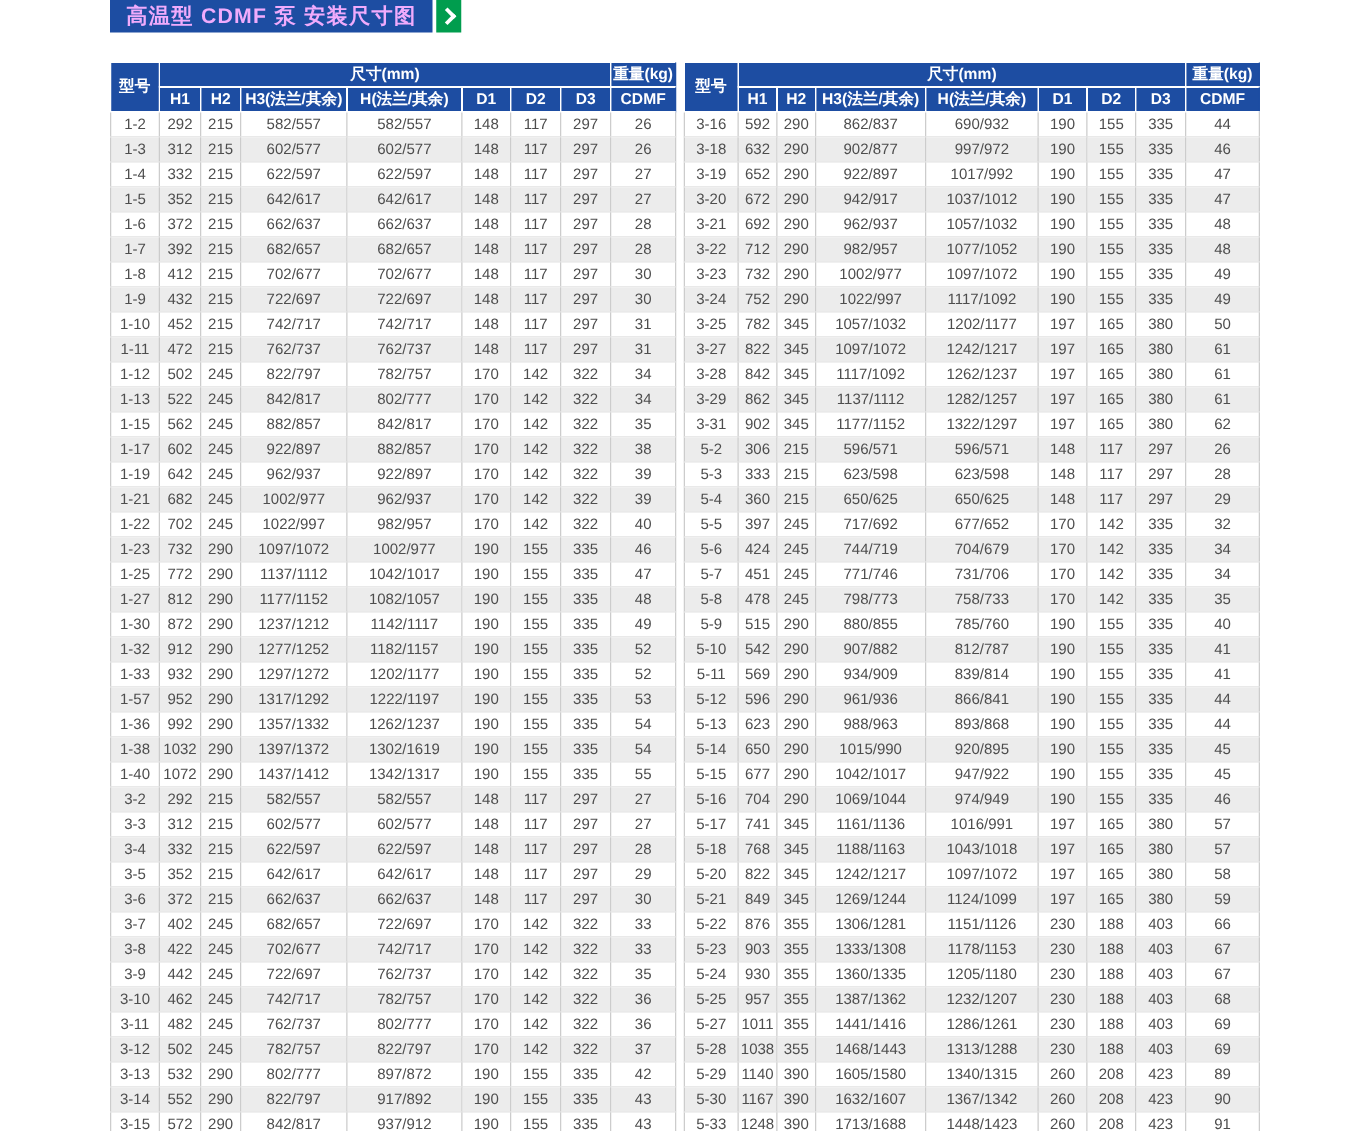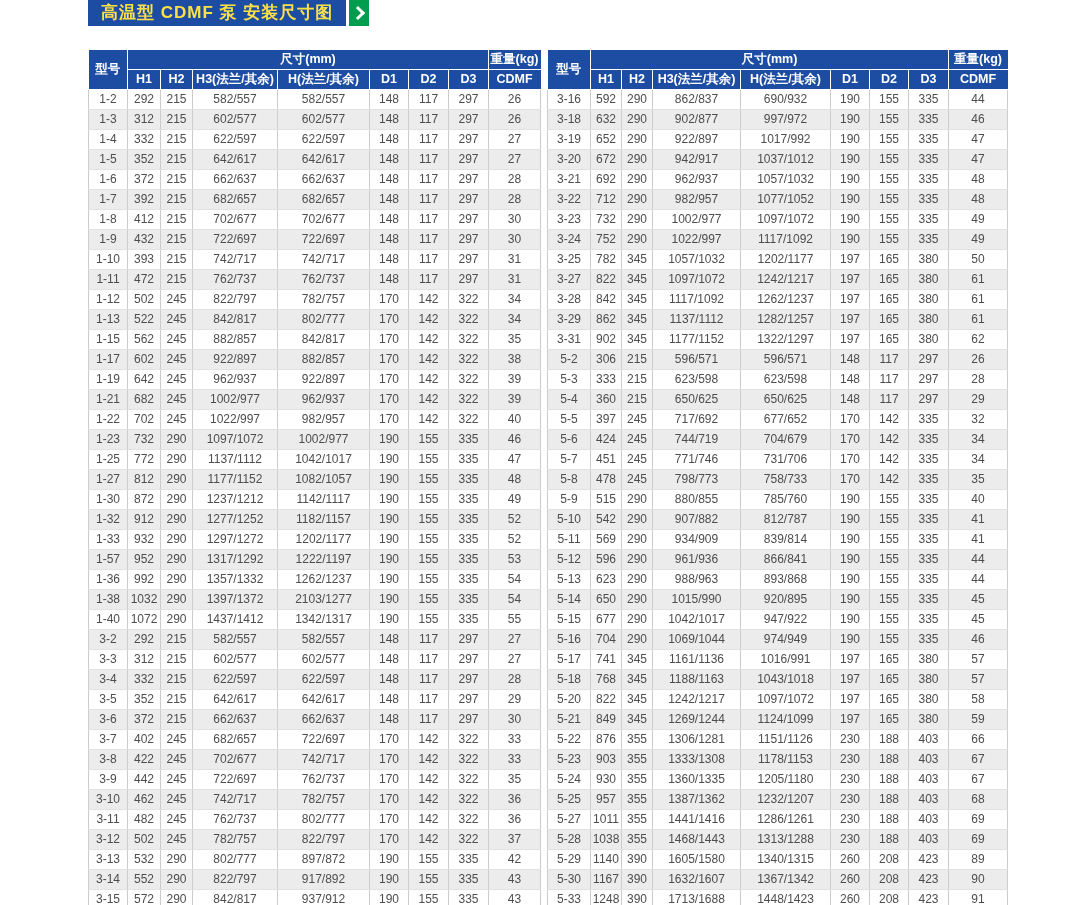--- a/index.html
+++ b/index.html
@@ -14,21 +14,21 @@
   body{
     width:1080px;height:905px;background:#ffffff;
     font-family:"Liberation Sans","DejaVu Sans",sans-serif;
     overflow:hidden;
   }
   .page{position:relative;width:1080px;height:905px;background:#ffffff;}
 
   
   .title-row{position:absolute;left:88px;top:0;height:26px;display:flex;align-items:stretch;}
   .title-bar{
-    background:var(--header_blue,#1d4da2);color:#fde047;
+    background:var(--header_blue,#1d4da2);color:#f0abfc;
     font-size:17px;font-weight:bold;line-height:26px;
     padding:0 13px;letter-spacing:1px;white-space:nowrap;
   }
   .title-arrow{
     width:20px;margin-left:3px;background:var(--arrow_green,#009d4e);
     display:flex;align-items:center;justify-content:center;
   }
   .chev{
     display:block;width:7px;height:7px;
     border-top:3px solid #ffffff;border-right:3px solid #ffffff;
@@ -187,21 +187,21 @@
             <td>215</td>
             <td>722/697</td>
             <td>722/697</td>
             <td>148</td>
             <td>117</td>
             <td>297</td>
             <td>30</td>
           </tr>
           <tr>
             <td>1-10</td>
-            <td>393</td>
+            <td>452</td>
             <td>215</td>
             <td>742/717</td>
             <td>742/717</td>
             <td>148</td>
             <td>117</td>
             <td>297</td>
             <td>31</td>
           </tr>
           <tr>
             <td>1-11</td>
@@ -377,21 +377,21 @@
             <td>190</td>
             <td>155</td>
             <td>335</td>
             <td>54</td>
           </tr>
           <tr>
             <td>1-38</td>
             <td>1032</td>
             <td>290</td>
             <td>1397/1372</td>
-            <td>2103/1277</td>
+            <td>1302/1619</td>
             <td>190</td>
             <td>155</td>
             <td>335</td>
             <td>54</td>
           </tr>
           <tr>
             <td>1-40</td>
             <td>1072</td>
             <td>290</td>
             <td>1437/1412</td>

